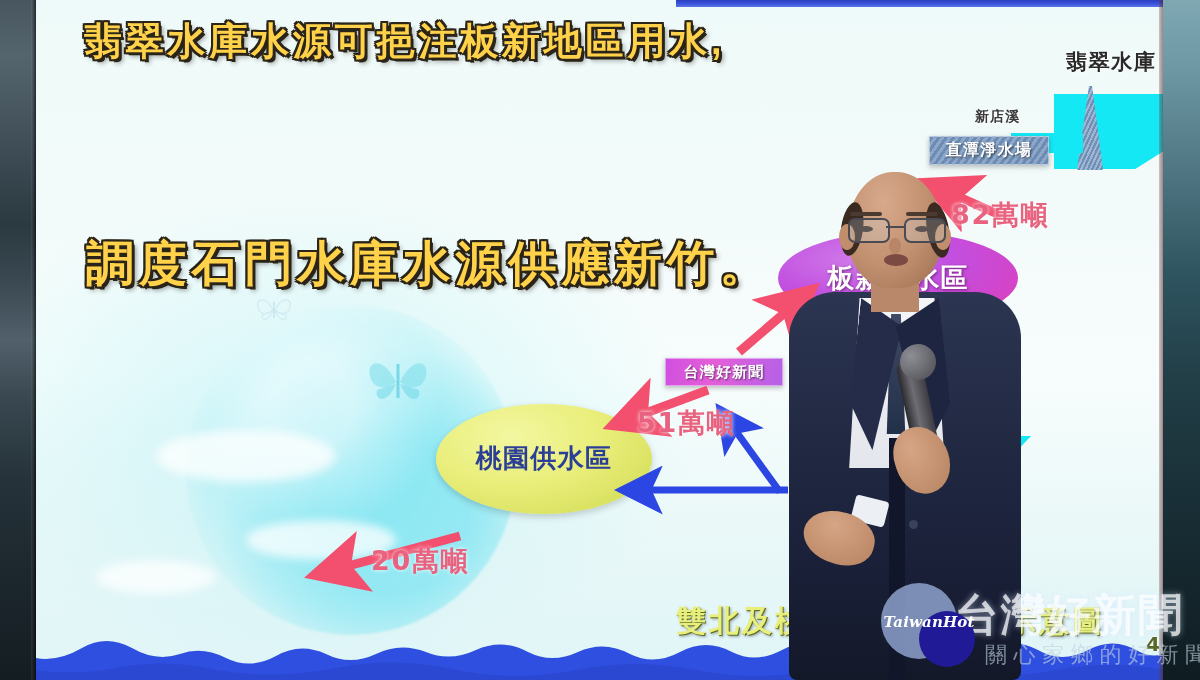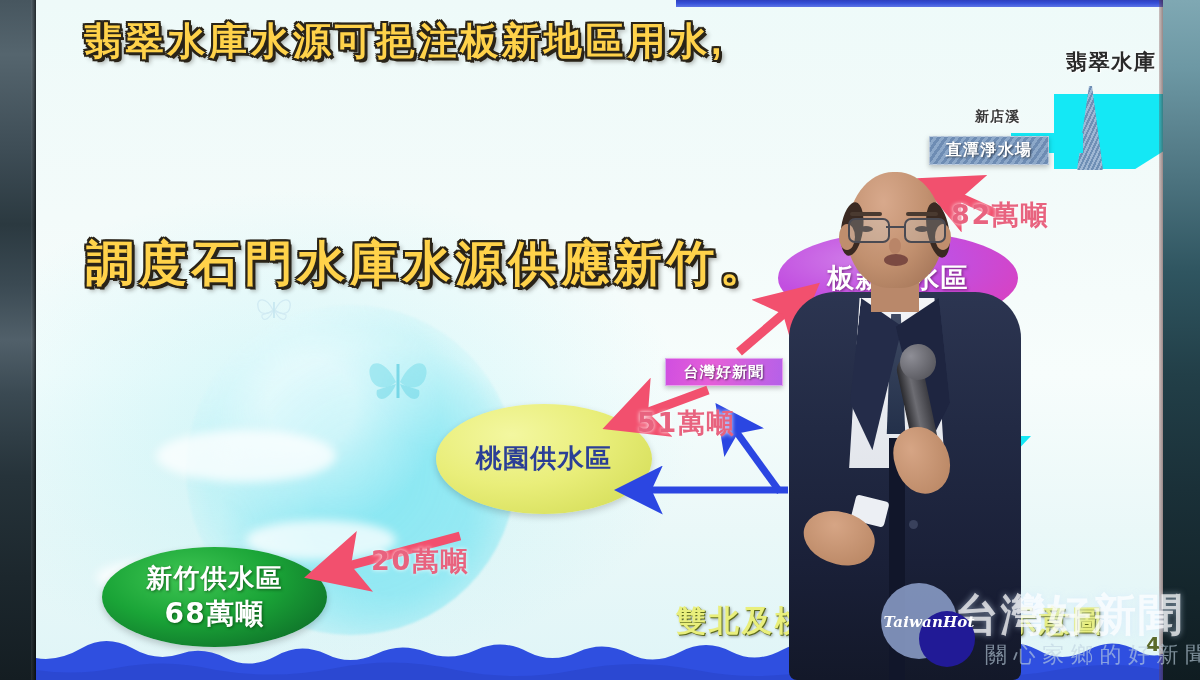--- a/index.html
+++ b/index.html
@@ -284,24 +284,20 @@
     <div class="zone" id="zone-banxin">
       <span>板新供水區</span>
     </div>
 
     <div class="plant" id="plant-banxin">台灣好新聞</div>
 
     <div class="zone" id="zone-taoyuan">
       <span>桃園供水區</span>
     </div>
 
-    <div class="zone" id="zone-hsinchu">
-      <span>新竹供水區</span>
-      <span class="ln2">68萬噸</span>
-    </div>
 
     <svg class="arrows">
       <defs>
         <marker id="ar-red" markerWidth="7" markerHeight="7" refX="5.4" refY="3.5" orient="auto" markerUnits="strokeWidth">
           <path d="M0,0 L7,3.5 L0,7 L1.6,3.5 Z" fill="#f2506e"></path>
         </marker>
         <marker id="ar-blue" markerWidth="7" markerHeight="7" refX="5.4" refY="3.5" orient="auto" markerUnits="strokeWidth">
           <path d="M0,0 L7,3.5 L0,7 L1.6,3.5 Z" fill="#2b46e2"></path>
         </marker>
       </defs>

